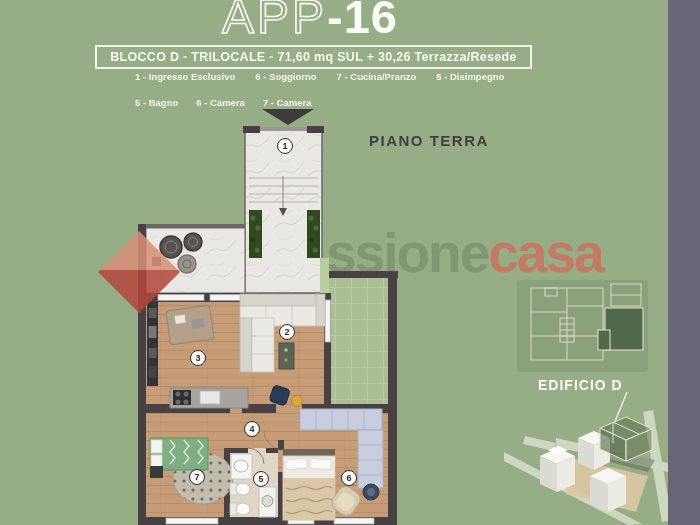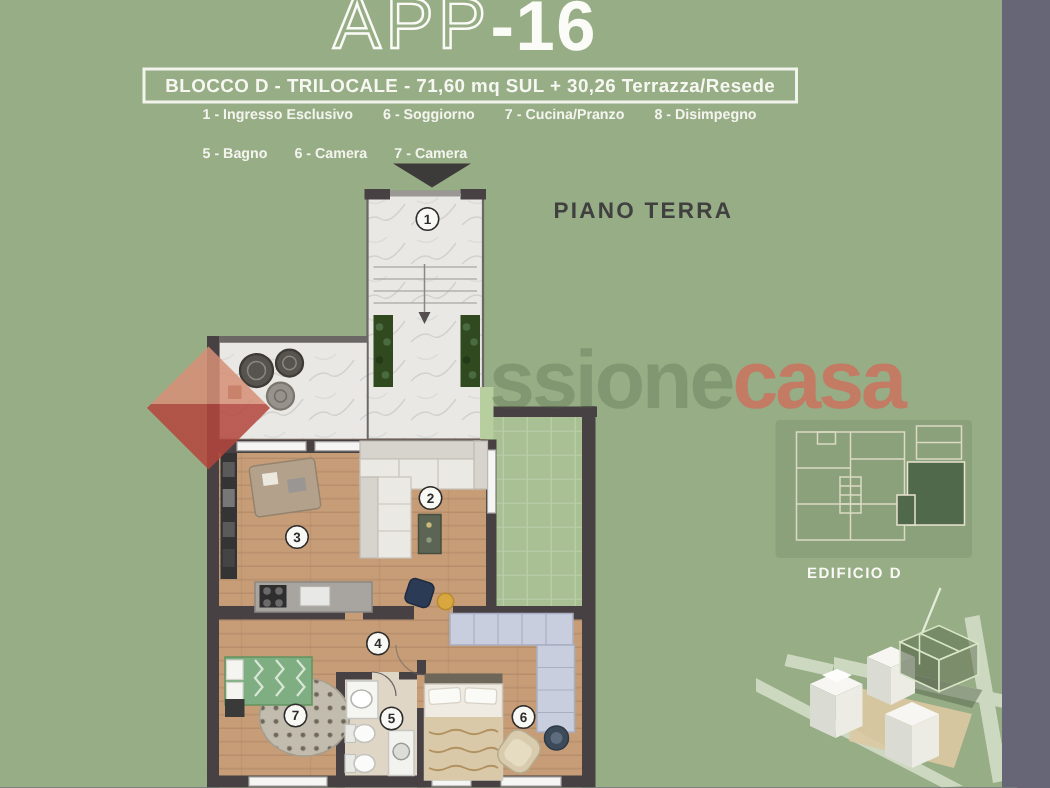--- a/index.html
+++ b/index.html
@@ -23,21 +23,21 @@
   }
   .subtitle-box span { font-size:12.5px; font-weight:bold; color:#f7f7f2; letter-spacing:0.3px; white-space:nowrap; }
   .legend { position:absolute; left:135px; top:71px; display:flex; flex-direction:column; gap:15px; }
   .legend-row { display:flex; }
   .legend-row.r1 span { margin-right:20px; }
   .legend-row.r2 span { margin-right:18px; }
   .legend span { font-size:9.5px; font-weight:bold; color:#f4f4ef; white-space:nowrap; }
   
   .floor-label { position:absolute; left:345px; top:132px; font-size:15px; font-weight:bold;
     color:#404040; letter-spacing:1.5px;margin-left:24px; }
-  .edificio-label { position:absolute; left:538px; top:377px; font-size:10px; font-weight:bold;
+  .edificio-label { position:absolute; left:538px; top:377px; font-size:14px; font-weight:bold;
     color:#f8f8f4; letter-spacing:1px; }
   .arrow-down { position:absolute; left:262px; top:109px; width:0; height:0;
     border-left:26px solid transparent; border-right:26px solid transparent;
     border-top:16px solid #3d3b39; }
   
   .badge { position:absolute; width:14px; height:14px; border-radius:50%;
     background:#f8f8f5; border:1.5px solid #2e2c2a; box-sizing:content-box;
     color:#2e2c2a; font-size:9px; font-weight:bold;
     display:flex; align-items:center; justify-content:center; z-index:5; }
   .b1 { left:277px; top:138px; } .b2 { left:279px; top:324px; }

